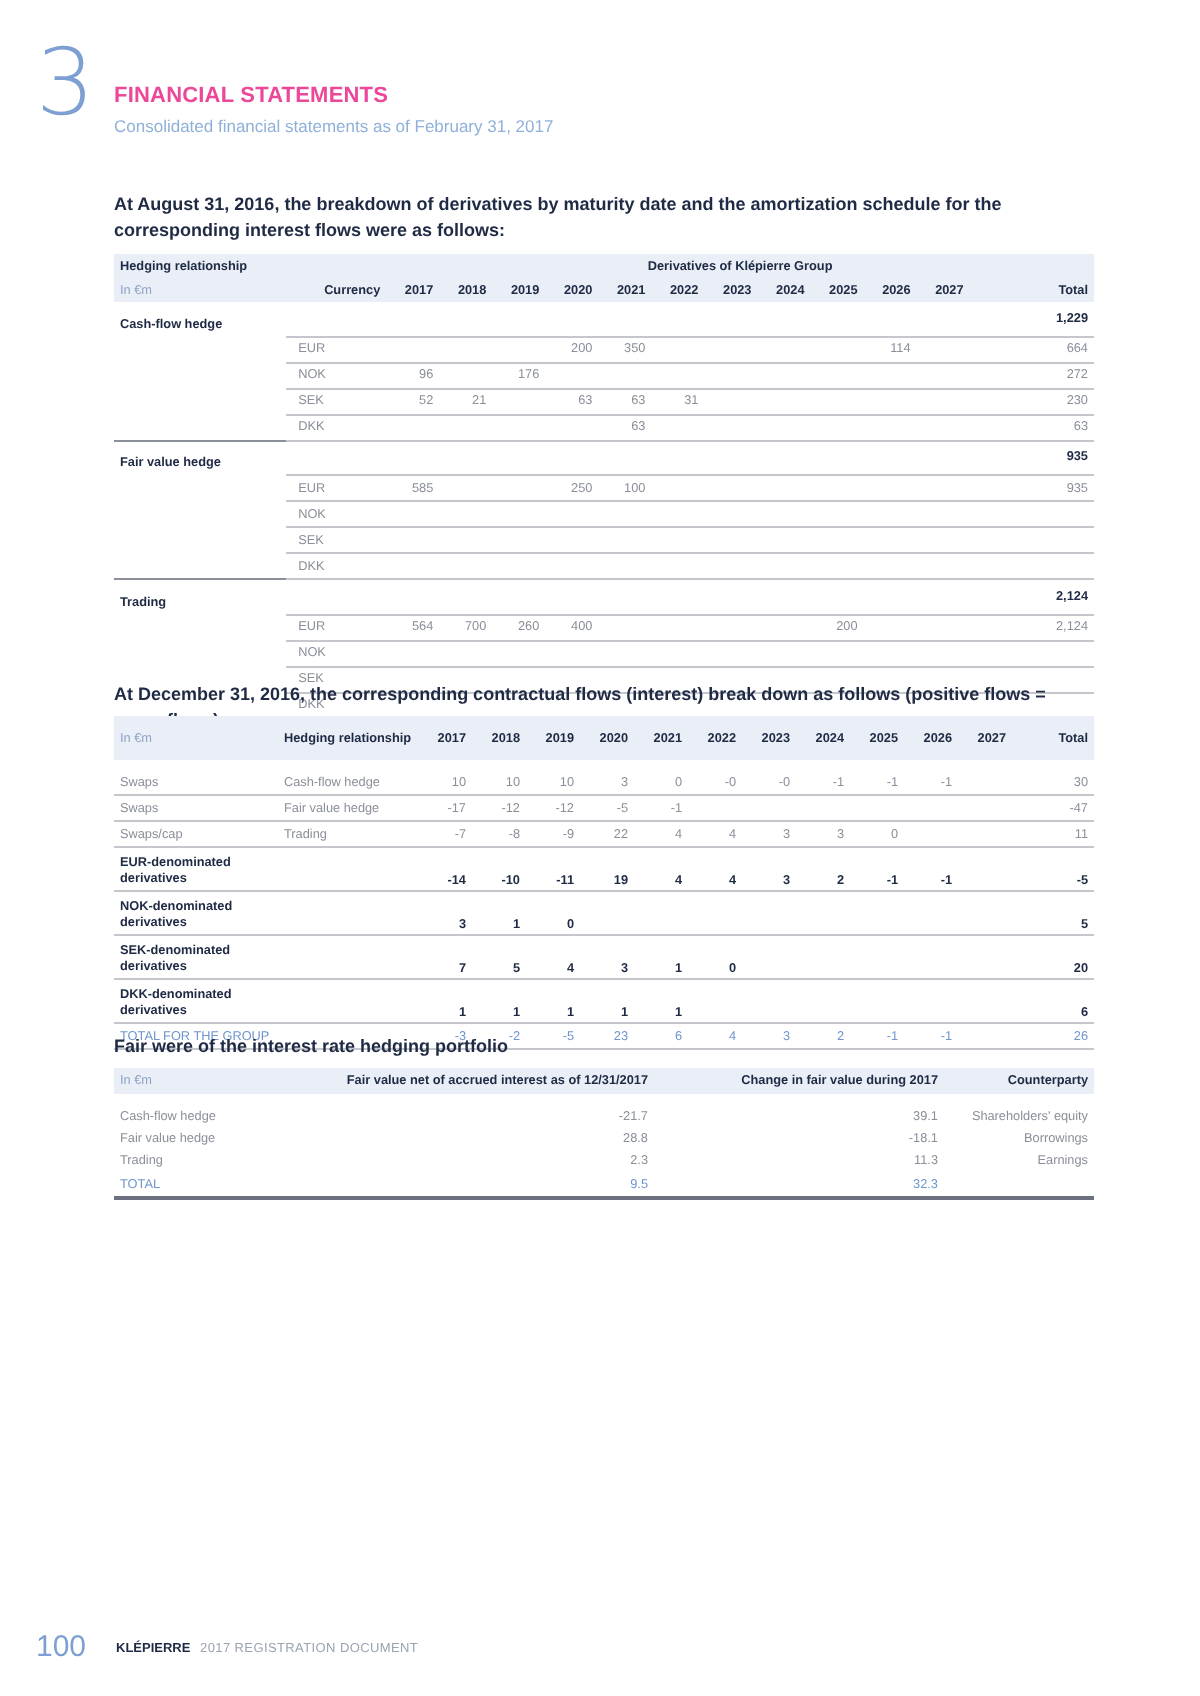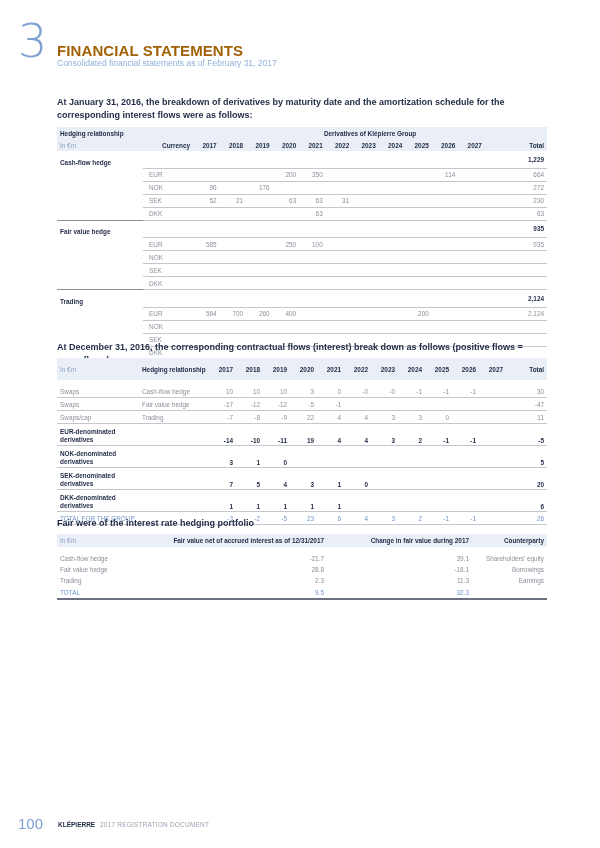--- a/index.html
+++ b/index.html
@@ -1,22 +1,22 @@
 <!DOCTYPE html>
 <html><head>
 <meta charset="utf-8">
 <style>
   html, body { margin: 0; padding: 0; background: #ffffff; }
   body { width: 600px; height: 848px; position: relative; overflow: hidden;
          font-family: "Liberation Sans", sans-serif; color: #1f2a44; }
 
   .chapter-num { position: absolute; left: 18px; top: 18px; font-size: 46px; line-height: 46px;
                  color: #7d9fd1; font-weight: 300; font-family: "DejaVu Sans", sans-serif; }
-  .chapter-title { position: absolute; left: 57px; top: 42px; font-size: 15px; font-weight: 700;
-                   color: #a16207; letter-spacing: 0.1px; }
+  .chapter-title { position: absolute; left: 57px; top: 42px; font-size: 11px; font-weight: 700;
+                   color: #ec4899; letter-spacing: 0.1px; }
   .chapter-sub { position: absolute; left: 57px; top: 58px; font-size: 8.5px; color: #8fb0d9; }
 
   .heading { position: absolute; left: 57px; font-size: 9px; font-weight: 700; color: #1f2a44; line-height: 13px; width: 490px; }
 
   table { border-collapse: collapse; position: absolute; left: 57px; width: 490px; font-size: 6.4px; }
   td, th { padding: 0 3px; height: 12px; white-space: nowrap; }
   .hdr-band th, .hdr-band td { background: #e9eef7; }
   th { font-weight: 700; color: #1f2a44; text-align: right; }
   .unit { color: #8ea4c6; font-weight: 400; text-align: left; }
   .left { text-align: left; }
@@ -36,21 +36,21 @@
   .footer-brand { position: absolute; left: 58px; top: 821px; font-size: 6.5px; font-weight: 700; color: #1f2a44; }
   .footer-doc { position: absolute; left: 100px; top: 821px; font-size: 6.5px; color: #9aa3b2; letter-spacing: 0.2px; }
 </style>
 </head>
 <body>
 
 <div class="chapter-num">3</div>
 <div class="chapter-title">FINANCIAL STATEMENTS</div>
 <div class="chapter-sub">Consolidated financial statements as of February 31, 2017</div>
 
-<div class="heading" style="top:96px;">At January 31, 2016, the breakdown of derivatives by maturity date and the amortization schedule for the corresponding interest flows were as follows:</div>
+<div class="heading" style="top:96px;">At August 31, 2016, the breakdown of derivatives by maturity date and the amortization schedule for the corresponding interest flows were as follows:</div>
 <table id="t1" style="top:127px;">
   <colgroup>
     <col style="width:86px">
       <col style="width:50px">
     <col span="11" style="width:26.5px">
       <col style="width:62px">
   </colgroup>
   <tbody id="t1body">
       <tr class="hdr-band">
         <th class="left">Hedging relationship</th>

